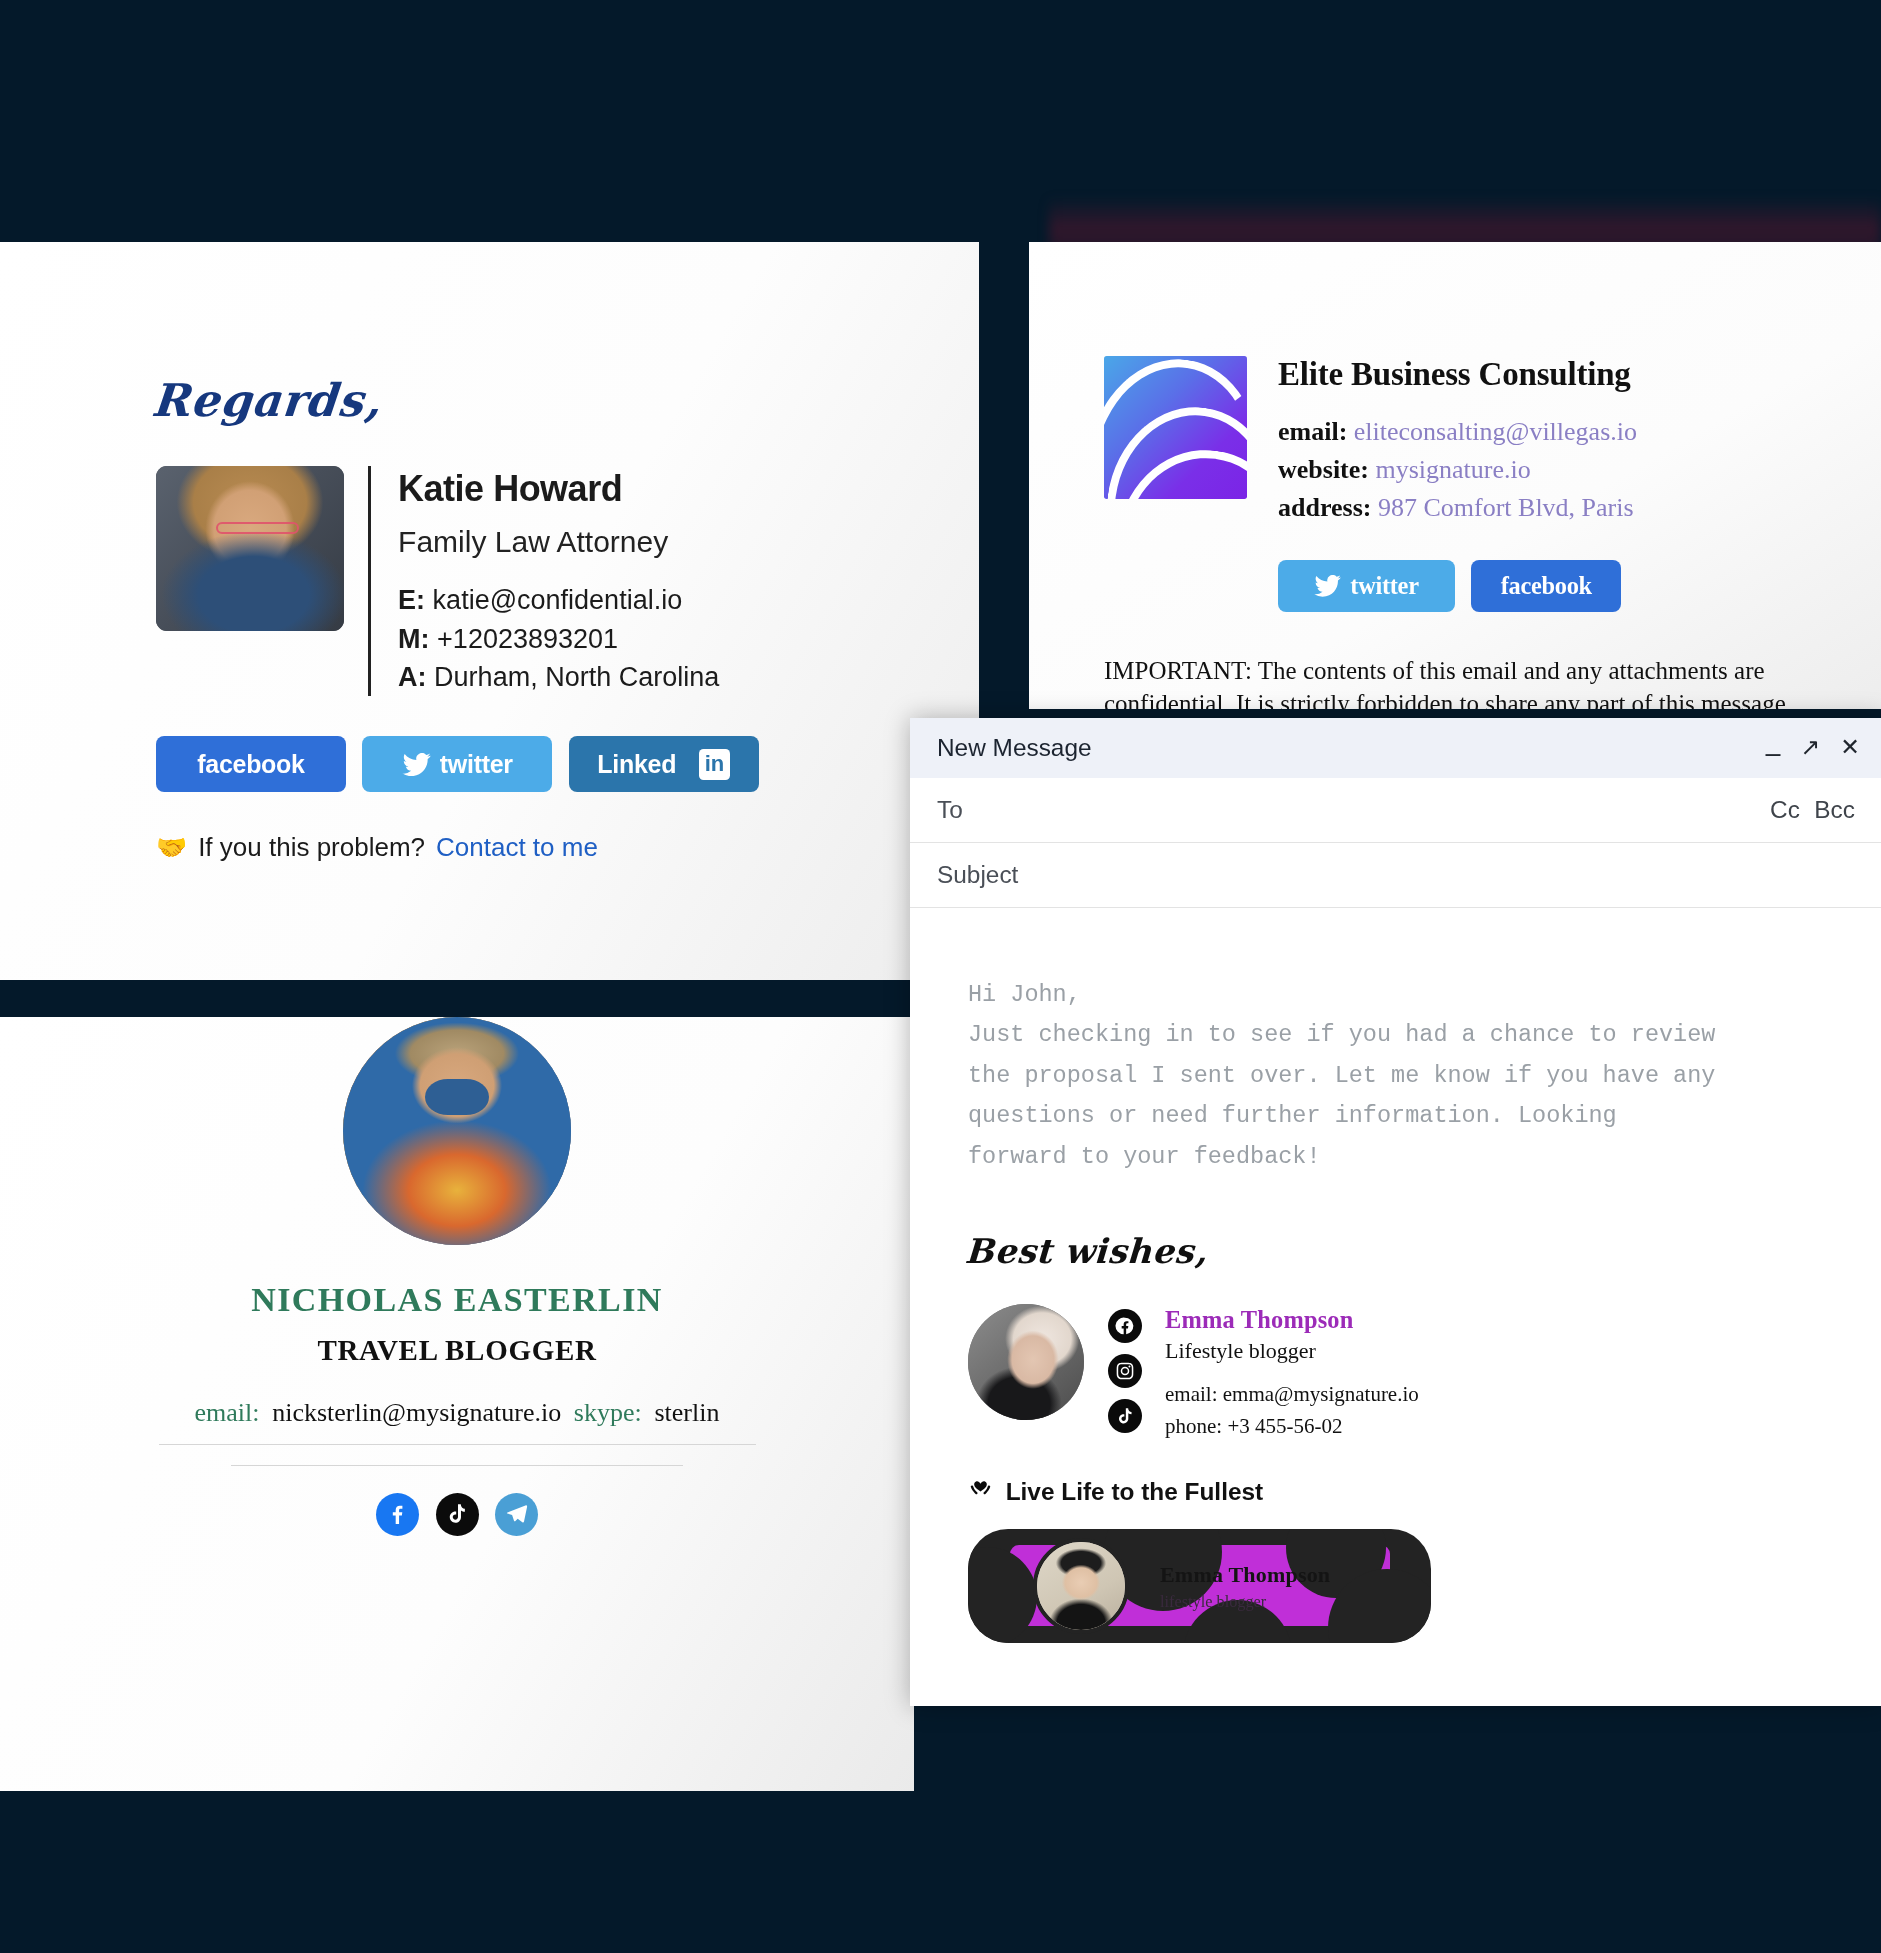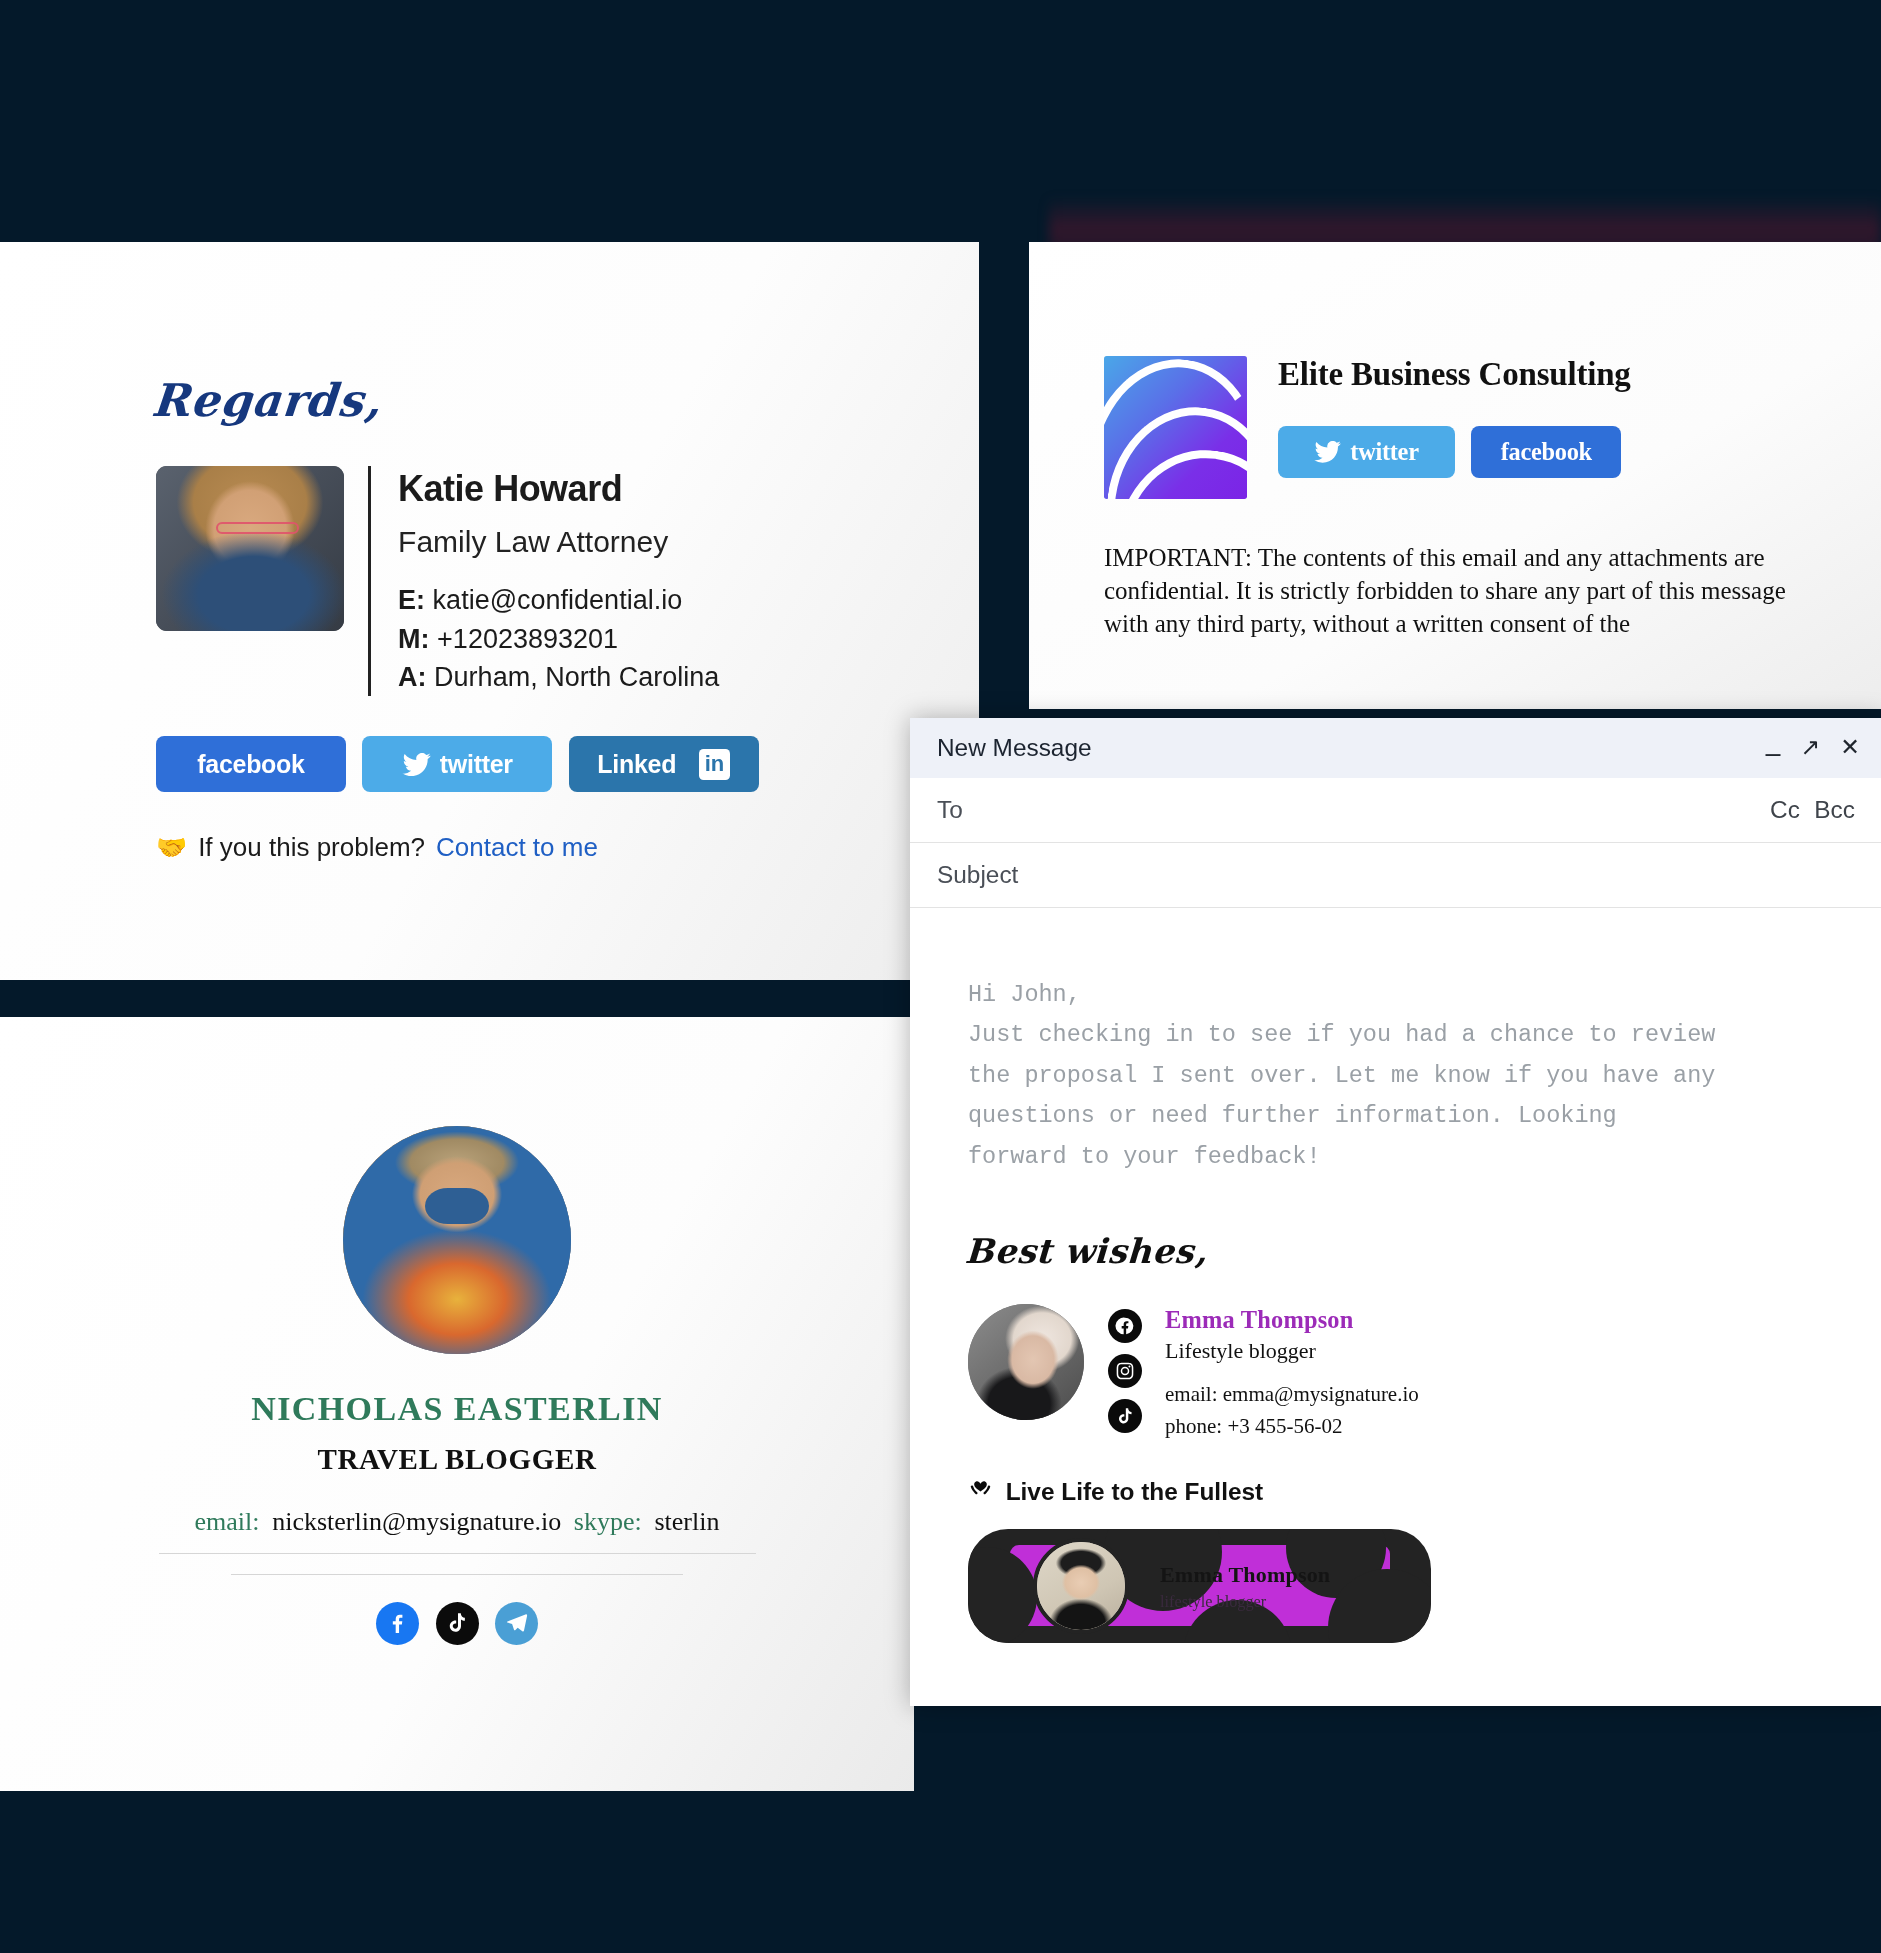--- a/index.html
+++ b/index.html
@@ -131,21 +131,20 @@
     width: 688px;
   }
 
   
   .card-nick {
     position: absolute;
     left: 0; top: 1017px; width: 914px; height: 774px;
     background: linear-gradient(120deg, #ffffff 0%, #fdfdfd 58%, #eaeaea 100%);
     font-family: "Liberation Serif", serif;
     text-align: center;
-    padding-top: 109px;
   }
   .nick-avatar {
     width: 228px; height: 228px; border-radius: 50%;
     margin: 0 auto; overflow: hidden; position: relative;
     background: #8a6a52;
   }
   .nick-avatar .bg {
     position: absolute; inset: 0;
     background:
       radial-gradient(ellipse 26% 22% at 50% 30%, #d8a87e 0%, #cf9f74 62%, rgba(207,159,116,0) 76%),
@@ -328,20 +327,25 @@
 
 <div class="card-elite">
   <div class="elite-head">
     <div class="elite-logo">
       <div class="sw sw1"></div>
         <div class="sw sw2"></div>
         <div class="sw sw3"></div>
     </div>
     <div>
       <div class="elite-title">Elite Business Consulting</div>
+      <div class="elite-lines">
+        <div><b>email:</b> <span class="v">eliteconsalting@villegas.io</span></div>
+        <div><b>website:</b> <span class="v">mysignature.io</span></div>
+        <div><b>address:</b> <span class="v">987 Comfort Blvd, Paris</span></div>
+      </div>
       <div class="elite-social">
         <div class="sbtn tw">
           <span class="glyph">
             <svg width="27" height="22" viewBox="0 0 24 20">
                 <path fill="#fff" d="M24 2.3c-.9.4-1.8.7-2.8.8 1-.6 1.8-1.6 2.2-2.7-1 .6-2 1-3.1 1.2A4.9 4.9 0 0 0 11.9 6c-4-.2-7.6-2.1-10-5.1-.4.7-.7 1.6-.7 2.5 0 1.7.9 3.2 2.2 4.1-.8 0-1.6-.2-2.2-.6 0 2.4 1.7 4.4 3.9 4.8-.4.1-.8.2-1.3.2-.3 0-.6 0-.9-.1.6 2 2.4 3.4 4.6 3.4A9.9 9.9 0 0 1 0 17.5a13.9 13.9 0 0 0 7.5 2.2c9.1 0 14-7.5 14-14v-.6c1-.7 1.8-1.6 2.5-2.6z"></path>
               </svg>
           </span>
           <span>twitter</span>
         </div>
         <div class="sbtn fb">

